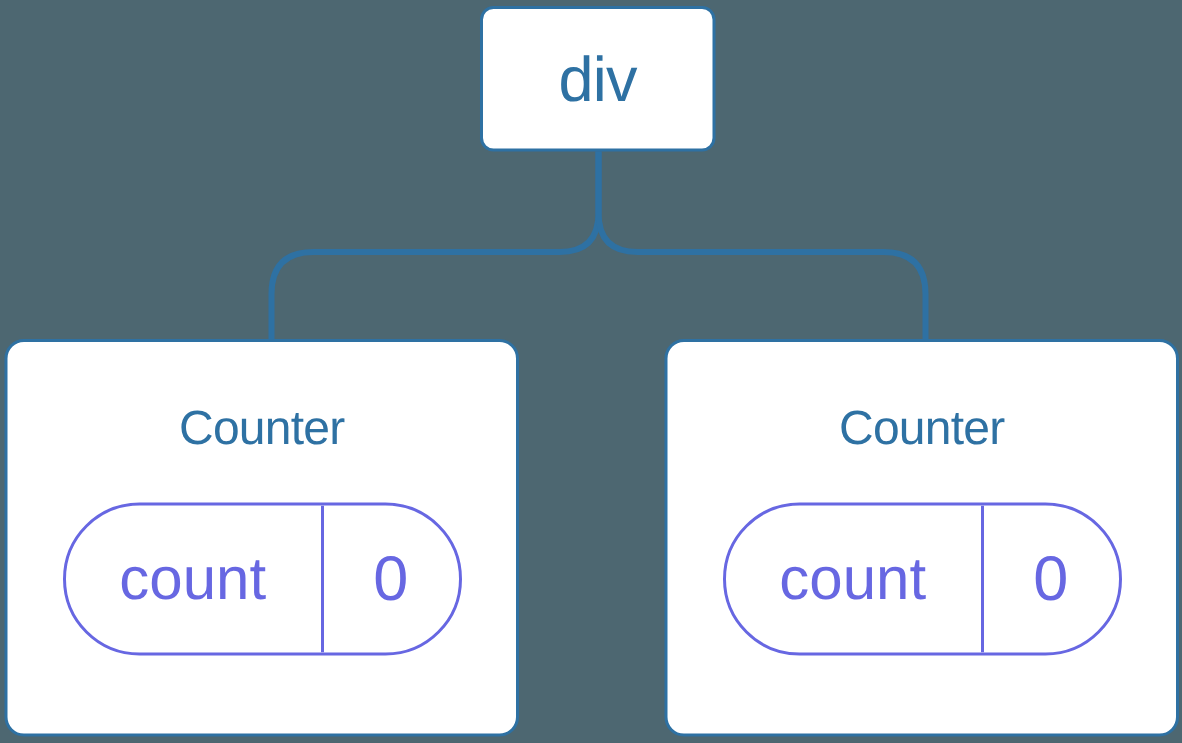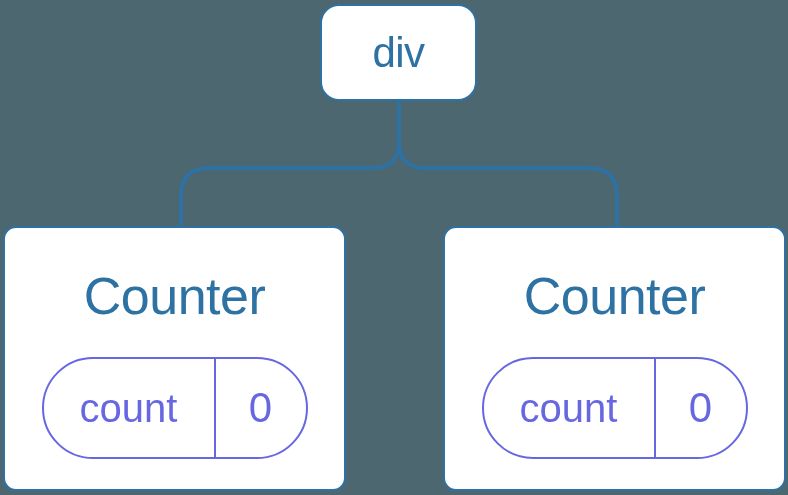--- a/index.html
+++ b/index.html
@@ -29,21 +29,21 @@
     fill: none;
     stroke: var(--blue);
     stroke-width: 4;
   }
   .root-node {
     position: absolute;
     left: 320px; top: 4px;
     width: 157px; height: 97px;
     background: var(--node-fill);
     border: 2.5px solid var(--blue);
-    border-radius: 19px;
+    border-radius: 9px;
     box-sizing: border-box;
     display: flex;
     align-items: center;
     justify-content: center;
     color: var(--blue);
     font-size: 42px;
     font-weight: 500;
     letter-spacing: -0.5px;
   }
   .counter-node {
@@ -56,21 +56,21 @@
     box-sizing: border-box;
     display: flex;
     flex-direction: column;
     align-items: center;
   }
   .counter-node.left  { left: 3px; }
   .counter-node.right { left: 443px; }
   .counter-title {
     margin-top: 40px;
     color: var(--blue);
-    font-size: 52px;
+    font-size: 32px;
     font-weight: 500;
     letter-spacing: -0.5px;
     line-height: 1.1;
     text-align: center;
   }
   .state-pill {
     margin-top: 32px;
     width: 266px; height: 102px;
     border: 2px solid var(--purple);
     border-radius: 51px;

